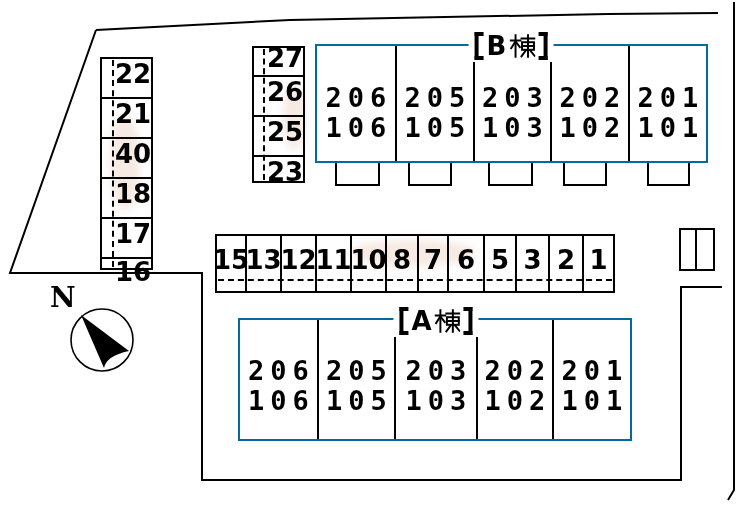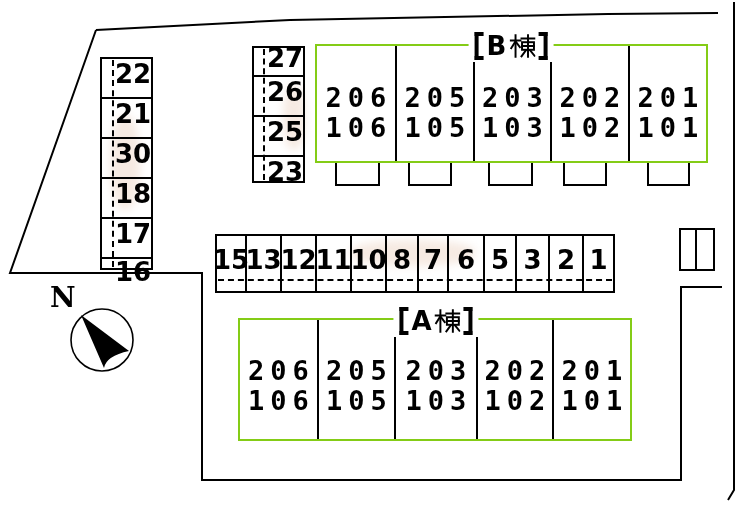--- a/index.html
+++ b/index.html
@@ -2,21 +2,21 @@
 <html><head>
 <meta charset="utf-8">
 <style>
   html,body{margin:0;padding:0;background:#e8e8e8;}
   .stage{position:relative;width:739px;height:507px;background:#ffffff;overflow:hidden;
          font-family:"DejaVu Sans",sans-serif;color:#000;}
   .underlay{position:absolute;left:0;top:0;z-index:0;}
   .smudge{position:absolute;background:rgba(238,214,198,.5);filter:blur(4px);border-radius:45%;z-index:0;}
 
   
-  .building{position:absolute;border:2px solid #84cc16;background:#fff;display:flex;z-index:1;box-sizing:border-box;}
+  .building{position:absolute;border:2px solid #0369a1;background:#fff;display:flex;z-index:1;box-sizing:border-box;}
   .unit{box-sizing:border-box;display:flex;flex-direction:column;align-items:center;}
   #bldgB .unit{padding-top:37px;}
   #bldgA .unit{padding-top:36px;}
   .unit.bl{border-left:2px solid #000;}
   .rn{font-family:"DejaVu Sans Mono",monospace;font-weight:bold;font-size:27px;line-height:30px;
       letter-spacing:6px;margin-right:-6px;white-space:nowrap;}
   .porch{position:absolute;top:163px;height:23px;border:2px solid #000;border-top:none;background:#fff;
          z-index:2;box-sizing:border-box;}
 
   
@@ -213,21 +213,21 @@
 
   <div class="pcol" id="colLeft">
     <div class="dash-v"></div>
     <div class="pcrow" style="height:30px;">
         <span class="pnum">22</span>
       </div>
     <div class="pcrow bt" style="height:35px;">
         <span class="pnum">21</span>
       </div>
     <div class="pcrow bt" style="height:36px;">
-        <span class="pnum">30</span>
+        <span class="pnum">40</span>
       </div>
     <div class="pcrow bt" style="height:37px;">
         <span class="pnum">18</span>
       </div>
     <div class="pcrow bt" style="height:36px;">
         <span class="pnum">17</span>
       </div>
     <div class="pcrow bt" style="height:28px;">
         <span class="pnum">16</span>
       </div>

